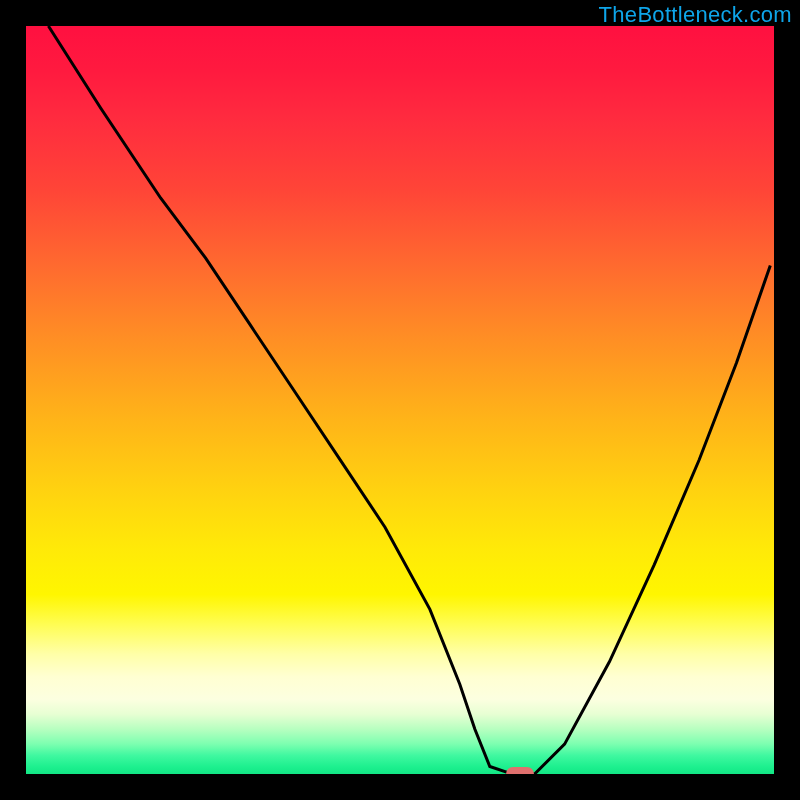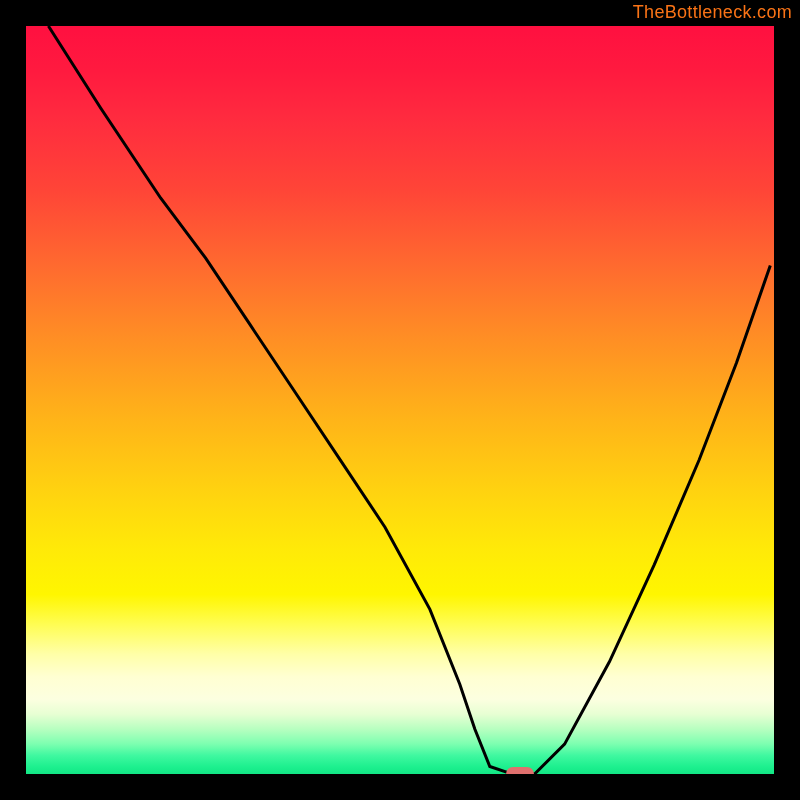--- a/index.html
+++ b/index.html
@@ -16,22 +16,22 @@
     left: 0;
     top: 0;
     width: 800px;
     height: 800px;
     background: #000;
   }
   .watermark {
     position: absolute;
     top: 2px;
     right: 8px;
-    color: #f97316;
-    font-size: 18px;
+    color: #0ea5e9;
+    font-size: 22px;
     font-weight: 500;
     letter-spacing: 0.3px;
     user-select: none;
   }
   .plot-area {
     position: absolute;
     left: 26px;
     top: 26px;
     width: 748px;
     height: 748px;

